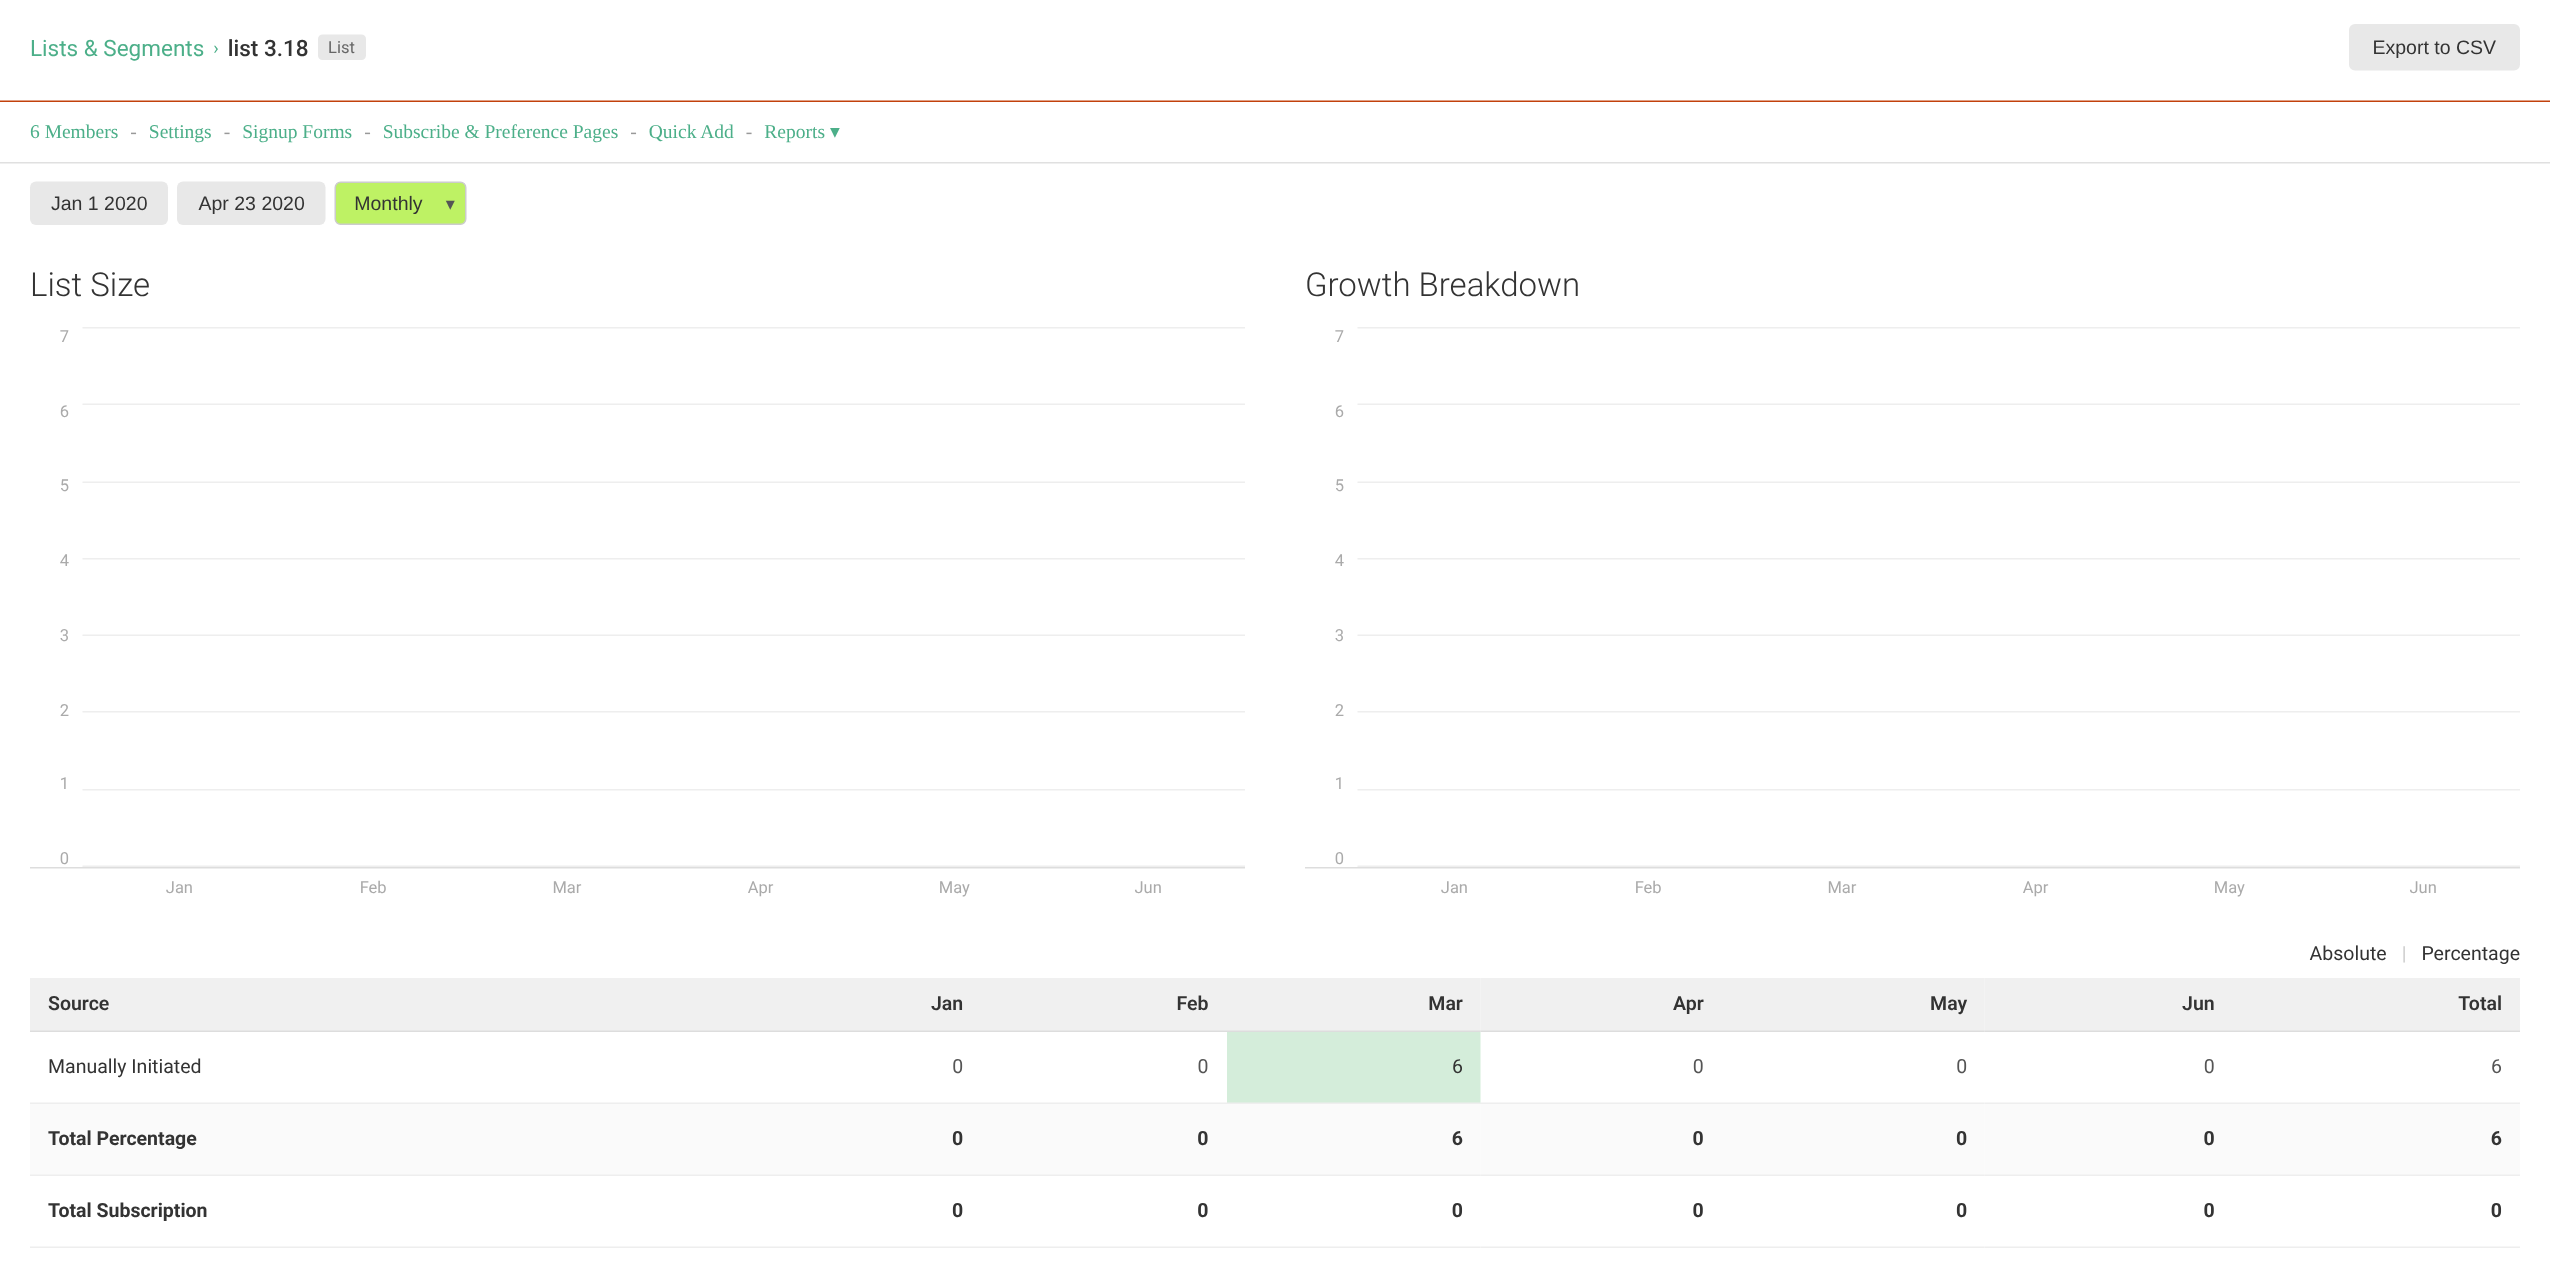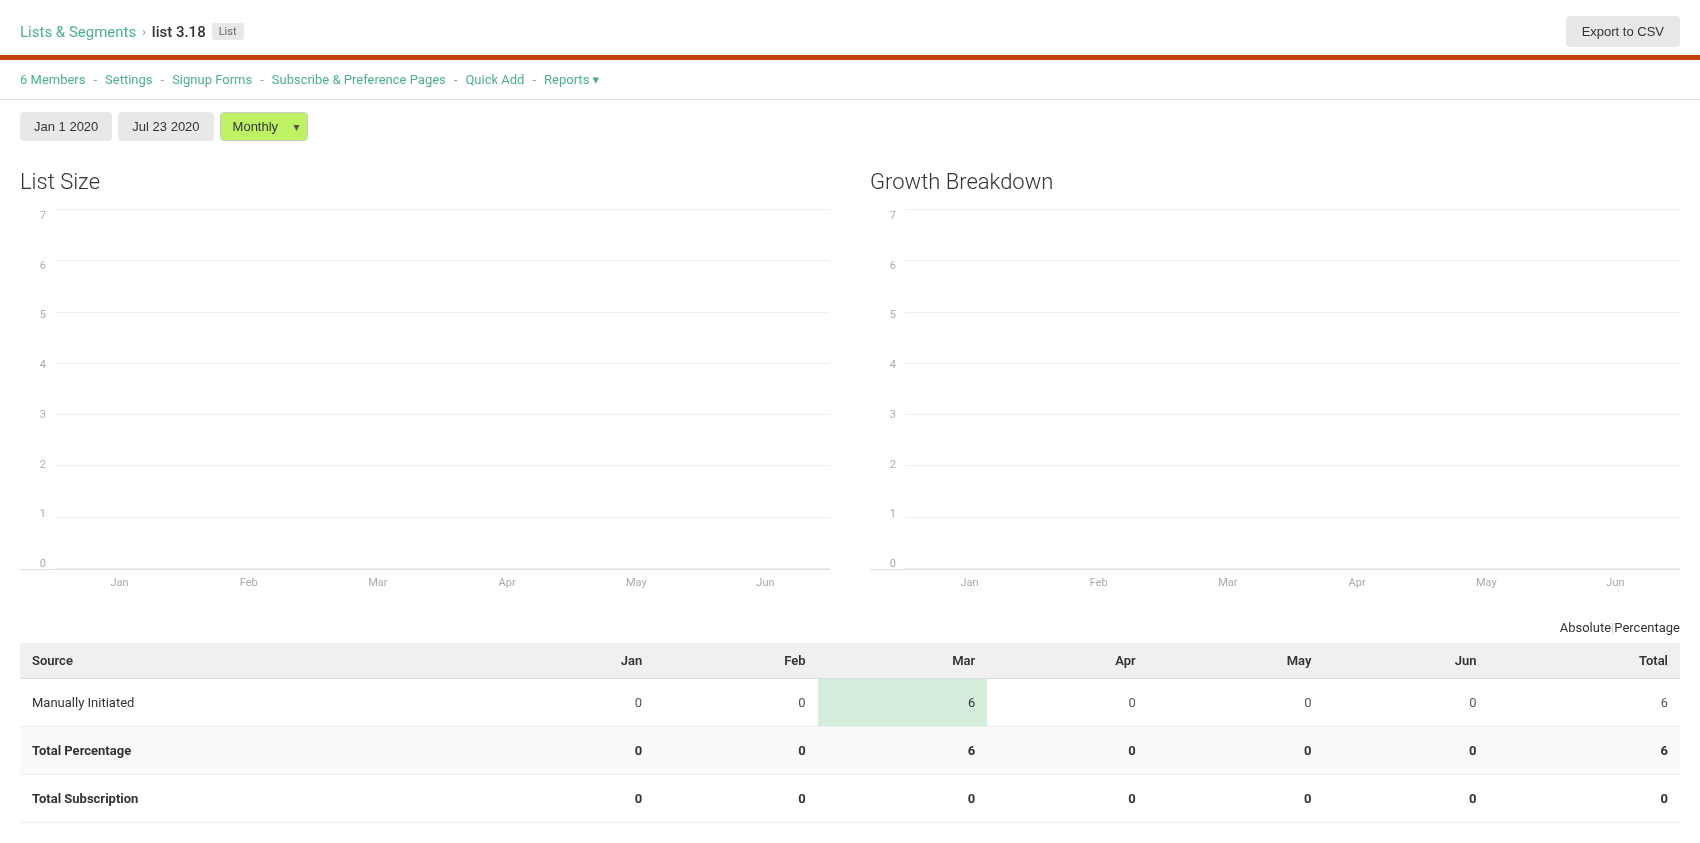--- a/index.html
+++ b/index.html
@@ -1,28 +1,28 @@
 <!DOCTYPE html>
 <html><head>
   <meta charset="utf-8">
   <style>
     * { box-sizing: border-box; margin: 0; padding: 0; }
     body { font-family: -apple-system, BlinkMacSystemFont, 'Segoe UI', Roboto, sans-serif; font-size: 14px; color: #333; background: #fff; }
 
     
-    .top-bar { display: flex; align-items: center; justify-content: space-between; padding: 16px 20px 8px 20px; border-bottom: 5px solid #c2410c; }
+    .top-bar { display: flex; align-items: center; justify-content: space-between; padding: 16px 20px 20px 20px; border-bottom: 1px solid #c2410c; }
     .breadcrumb { display: flex; align-items: center; gap: 6px; font-size: 15px; }
     .breadcrumb-lists { color: #4caf89; cursor: pointer; }
     .breadcrumb-arrow { color: #4caf89; font-size: 12px; }
     .breadcrumb-current { color: #333; font-weight: 500; }
     .breadcrumb-badge { background: #e8e8e8; color: #666; font-size: 11px; padding: 2px 7px; border-radius: 3px; }
     .export-btn { background: #e8e8e8; border: none; padding: 8px 16px; border-radius: 4px; font-size: 13px; color: #333; cursor: pointer; }
 
     
-    .nav-bar { display: flex; align-items: center; gap: 0; padding: 12px 20px; border-bottom: 1px solid #e0e0e0; font-size: 13px; color: #555; }
+    .nav-bar { display: flex; align-items: center; gap: 0; padding: 12px 20px; border-bottom: 1px solid #e0e0e0; font-size: 13px; color: #555; font-family: Liberation Serif, serif; }
     .nav-item { color: #4caf89; cursor: pointer; }
     .nav-sep { margin: 0 8px; color: #999; }
 
     
     .report-bar { display: flex; align-items: center; justify-content: space-between; padding: 12px 20px; }
     .report-note { font-size: 12px; color: #777; }
     .date-controls { display: flex; align-items: center; gap: 6px; }
     .date-btn { background: #e8e8e8; border: none; padding: 7px 14px; border-radius: 4px; font-size: 13px; color: #333; cursor: pointer; }
     .period-select { background: #bef264; border: 1px solid #ccc; padding: 6px 12px; border-radius: 4px; font-size: 13px; color: #333; cursor: pointer; appearance: none; padding-right: 28px; }
     .select-wrapper { position: relative; }
@@ -50,21 +50,21 @@
 
     
     .x-axis { display: flex; margin-left: 35px; padding-top: 6px; }
     .x-label { flex: 1; text-align: center; font-size: 11px; color: #aaa; }
 
     
     .chart-divider { width: 40px; }
 
     
     .table-section { padding: 0 20px 30px 20px; }
-    .table-controls { display: flex; justify-content: flex-end; padding: 10px 0 8px 0; font-size: 13px; }
+    .table-controls { display: flex; justify-content: flex-end; gap: 10px; padding: 10px 0 8px 0; font-size: 13px; }
     .table-control-link { color: #333; cursor: pointer; text-decoration: none; }
     .table-control-link.active { color: #333; }
     .table-control-sep { color: #ccc; }
     table { width: 100%; border-collapse: collapse; font-size: 13px; }
     thead tr { background: #f0f0f0; }
     th { padding: 10px 12px; text-align: right; font-weight: 600; color: #333; border-bottom: 1px solid #ddd; }
     th:first-child { text-align: left; }
     td { padding: 16px 12px; text-align: right; border-bottom: 1px solid #eee; color: #555; margin-top: 31px; }
     td:first-child { text-align: left; color: #333; }
     tr.bold-row td { font-weight: 700; color: #333; }
@@ -97,21 +97,21 @@
   <span class="nav-item">Quick Add</span>
   <span class="nav-sep"> - </span>
   <span class="nav-item">
     <span>Reports</span> <span>▾</span>
   </span>
 </div>
 
 <div class="report-bar">
   <div class="date-controls">
     <button class="date-btn">Jan 1 2020</button>
-    <button class="date-btn">Jul 23 2020</button>
+    <button class="date-btn">Apr 23 2020</button>
     <div class="select-wrapper">
       <select class="period-select">
         <option>Monthly</option>
         <option>Daily</option>
         <option>Weekly</option>
       </select>
     </div>
   </div>
 </div>
 

